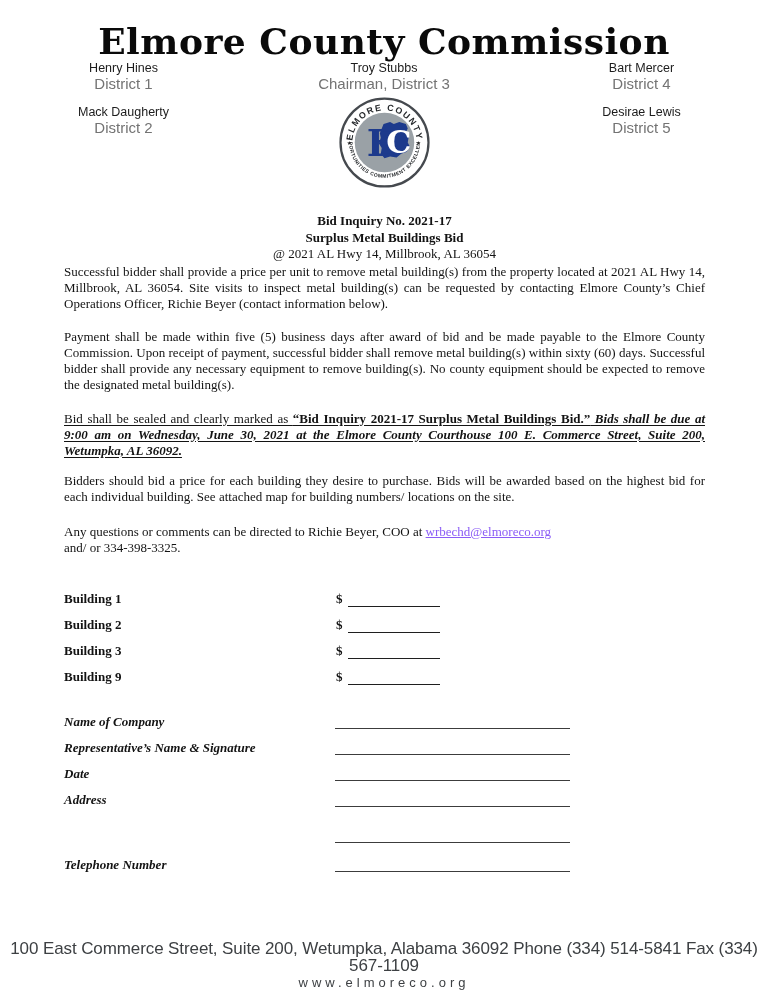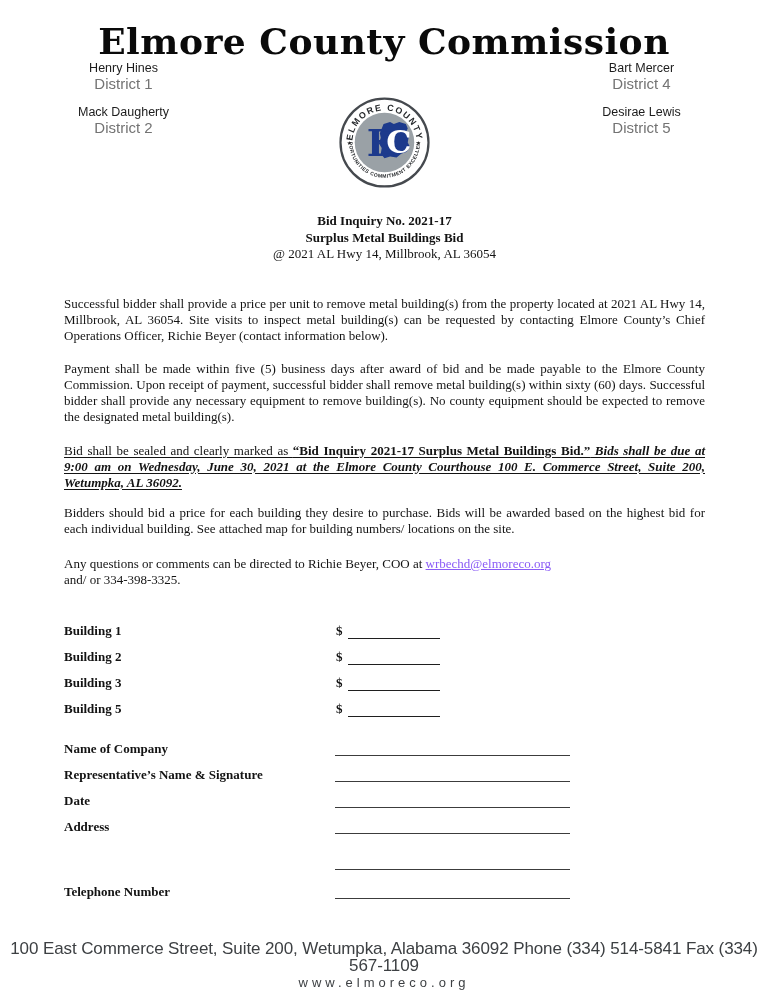--- a/index.html
+++ b/index.html
@@ -27,40 +27,40 @@
                  letter-spacing:.5px;fill:#26292c;}
   .seal-star{font-size:6px;fill:#222;}
   .seal-e{font-family:"DejaVu Serif",serif;font-weight:700;font-size:40px;fill:#1d3a8c;}
   .seal-c{font-family:"DejaVu Serif",serif;font-weight:700;font-size:34px;fill:#ffffff;}
 
   
   .doc{padding:0 63px 0 64px;font-size:13px;line-height:16px;}
   .title-block{text-align:center;padding-top:8px;line-height:16.5px;}
   .tb-bold{font-weight:700;}
   .para{text-align:justify;margin:0;}
-  .p1{margin-top:33px;}
+  .p1{margin-top:1px;}
   .p2{margin-top:17px;}
   .p3{margin-top:18px;text-decoration:underline;text-underline-offset:2px;}
   .p3 .seg-bold{font-weight:700;}
   .p3 .seg-bolditalic{font-weight:700;font-style:italic;}
   .p4{margin-top:14px;}
   .p5{margin-top:19px;text-align:left;}
   .email-link{color:#8b5cf6;text-decoration:underline;cursor:pointer;}
 
   
   .bids{margin-top:25px;}
   .bid-row{display:flex;align-items:flex-end;height:26px;}
   .bid-label{flex:0 0 272px;font-weight:700;}
   .bid-currency{font-weight:700;}
   .blank-short{display:inline-block;width:92px;height:14px;margin-left:5px;
                border-bottom:1.6px solid #1f1f1f;}
 
   
   .form{margin-top:24px;}
-  .form-row{display:flex;align-items:flex-start;height:26px;}
+  .form-row{display:flex;align-items:center;height:26px;font-style:italic;}
   .form-label{flex:0 0 271px;font-weight:700;}
   .blank-long{display:inline-block;width:235px;height:14px;
               border-bottom:1.4px solid #3c3c3c;}
   .row-addr2{margin-top:10px;}
   .row-phone{margin-top:3px;}
 
   
   .footer{position:absolute;left:0;right:0;top:940px;text-align:center;
           font-family:"Liberation Sans",sans-serif;color:#3d4043;}
   .footer-line1{font-size:17px;letter-spacing:-.1px;line-height:17px;}
@@ -78,20 +78,26 @@
       <div class="comm-entry">
         <div class="comm-name">Henry Hines</div>
         <div class="comm-district">District 1</div>
       </div>
       <div class="comm-entry">
         <div class="comm-name">Mack Daugherty</div>
         <div class="comm-district">District 2</div>
       </div>
     </div>
 
+    <div class="comm-col comm-center">
+      <div class="comm-entry">
+        <div class="comm-name">Troy Stubbs</div>
+        <div class="comm-district">Chairman, District 3</div>
+      </div>
+    </div>
 
     <div class="comm-col comm-right">
       <div class="comm-entry">
         <div class="comm-name">Bart Mercer</div>
         <div class="comm-district">District 4</div>
       </div>
       <div class="comm-entry">
         <div class="comm-name">Desirae Lewis</div>
         <div class="comm-district">District 5</div>
       </div>
@@ -146,21 +152,21 @@
         <span class="bid-label">Building 2</span>
         <span class="bid-currency">$</span>
         <span class="blank-short"></span>
       </div>
       <div class="bid-row">
         <span class="bid-label">Building 3</span>
         <span class="bid-currency">$</span>
         <span class="blank-short"></span>
       </div>
       <div class="bid-row">
-        <span class="bid-label">Building 5</span>
+        <span class="bid-label">Building 9</span>
         <span class="bid-currency">$</span>
         <span class="blank-short"></span>
       </div>
     </div>
 
     <div class="form">
       <div class="form-row">
         <span class="form-label">Name of Company</span>
         <span class="blank-long"></span>
       </div>

